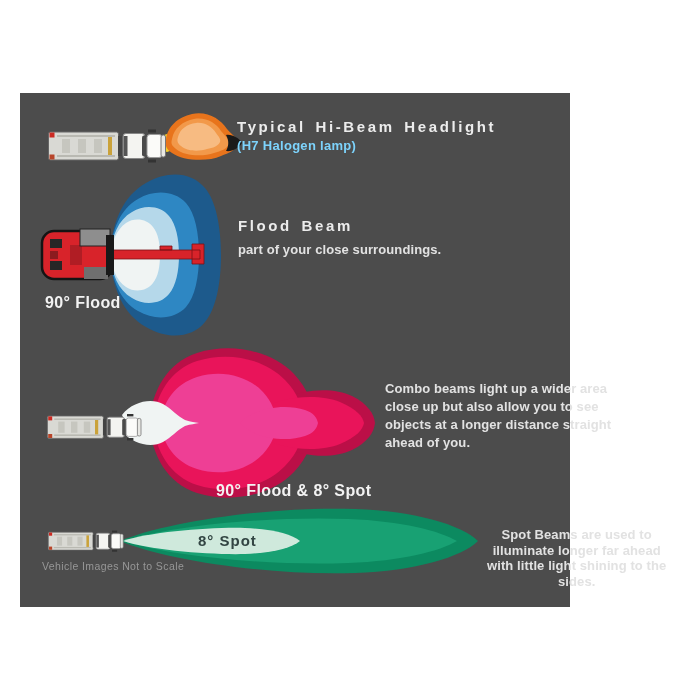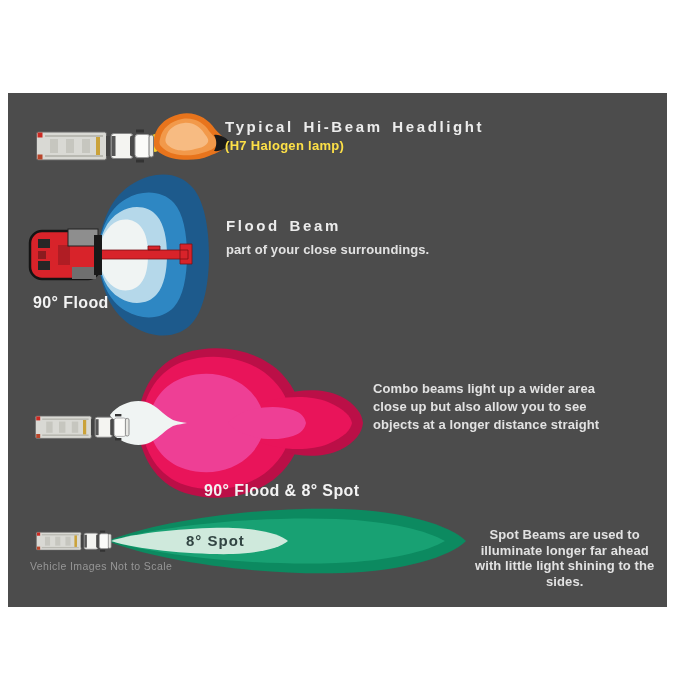--- a/index.html
+++ b/index.html
@@ -2,25 +2,25 @@
 <html><head>
 <meta charset="utf-8">
 <style>
   html,body{margin:0;padding:0;}
   body{
     width:700px;height:700px;background:#ffffff;
     font-family:"Liberation Sans","DejaVu Sans",sans-serif;
     position:relative;overflow:hidden;
   }
   .panel{
-    position:absolute;left:8px;top:93px;width:659px;height:514px;
+    position:absolute;left:20px;top:93px;width:550px;height:514px;
     background:#4c4c4c;
   }
   .panel svg{position:absolute;left:0;top:0;}
-  .txt{position:absolute;color:#fde047;white-space:nowrap;}
+  .txt{position:absolute;color:#7dd3fc;white-space:nowrap;}
   .heading{
     font-size:15px;font-weight:700;letter-spacing:2.6px;word-spacing:3px;
     color:#ececec;
   }
   .subheading{font-size:13px;font-weight:700;letter-spacing:0.3px;}
   .body{font-size:13px;font-weight:700;letter-spacing:0.1px;color:#e2e2e2;}
   .body .ln{display:block;line-height:18px;}
   .body.tight .ln{line-height:15.5px;text-align:center;}
   .beamlabel{font-size:16px;font-weight:700;letter-spacing:0.4px;color:#f3f3f3;}
   .spotlabel{
@@ -134,20 +134,21 @@
   <div class="txt heading" style="left:218px;top:124px;">Flood Beam</div>
   <div class="txt body" style="left:218px;top:148px;">
     <span class="ln">part of your close surroundings.</span>
   </div>
   <div class="txt beamlabel" style="left:25px;top:201px;">90° Flood</div>
 
   <div class="txt body" style="left:365px;top:287px;">
     <span class="ln">Combo beams light up a wider area</span>
     <span class="ln">close up but also allow you to see</span>
     <span class="ln">objects at a longer distance straight</span>
+    <span class="ln">ahead of you.</span>
   </div>
   <div class="txt beamlabel" style="left:196px;top:361px;margin-top:28px;">90° Flood &amp; 8° Spot</div>
 
   <div class="txt body tight" style="left:467px;top:434px;">
     <span class="ln">Spot Beams are used to</span>
     <span class="ln">illuminate longer far ahead</span>
     <span class="ln">with little light shining to the</span>
     <span class="ln">sides.</span>
   </div>
   <div class="txt spotlabel" style="left:178px;top:439px;">8° Spot</div>

